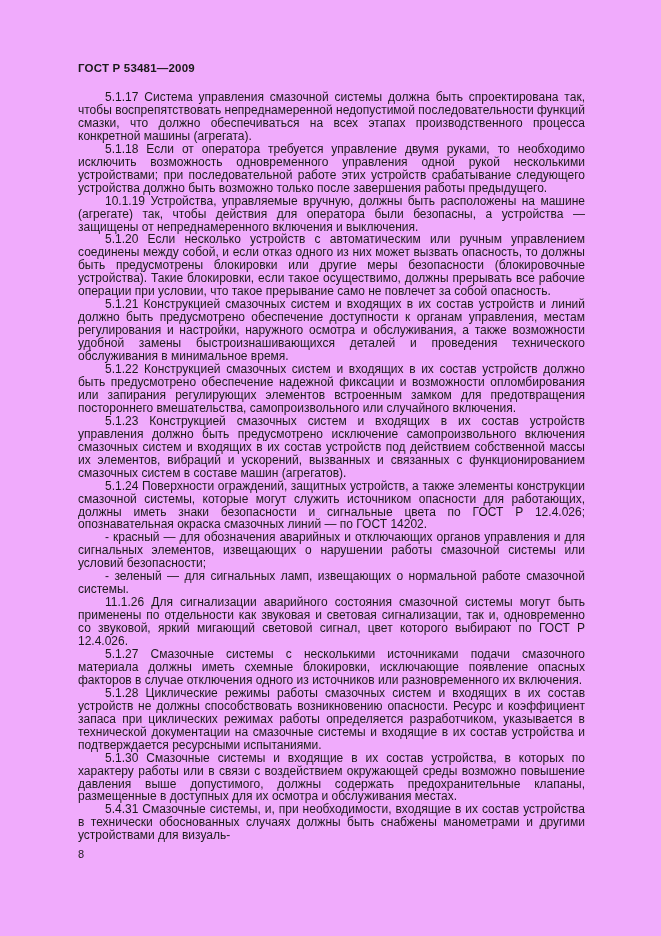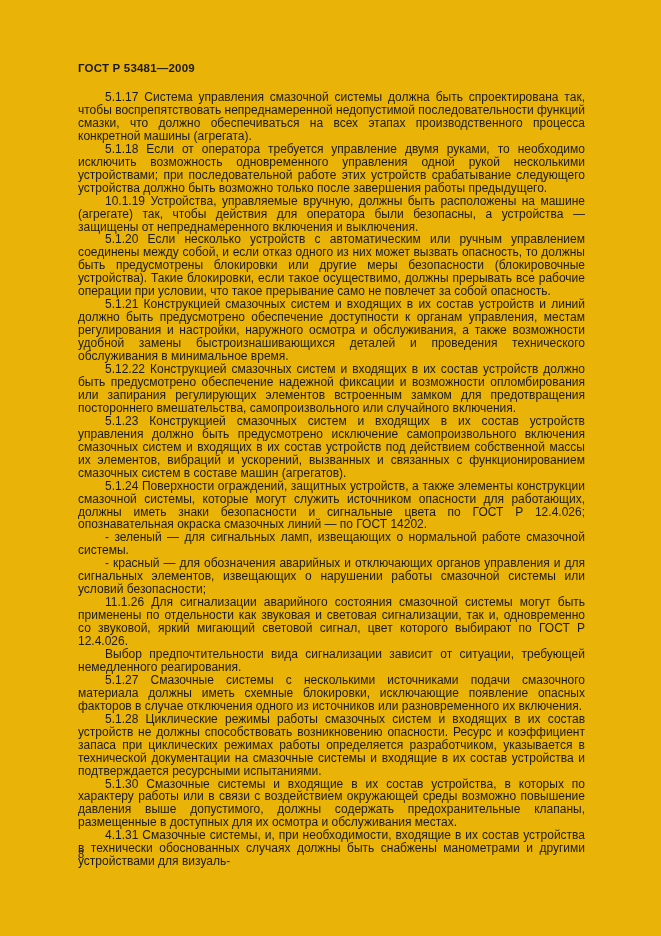--- a/index.html
+++ b/index.html
@@ -4,21 +4,21 @@
 <style>
   html, body {
     margin: 0;
     padding: 0;
     background: #ffffff;
   }
   .page {
     position: relative;
     width: 661px;
     height: 936px;
-    background: #eab308;
+    background: #f0abfc;
     font-family: "Liberation Sans", sans-serif;
     color: #1a1a1a;
     overflow: hidden;
   }
   .doc-header {
     position: absolute;
     left: 78px;
     top: 62px;
     font-size: 11.5px;
     font-weight: bold;
@@ -54,28 +54,27 @@
 <div class="page">
 
   <div class="doc-header">ГОСТ Р 53481—2009</div>
 
   <div class="doc-body">
     <p>5.1.17  Система управления смазочной системы должна быть спроектирована так, чтобы воспрепятствовать непреднамеренной недопустимой последовательности функций смазки, что должно обеспечиваться на всех этапах производственного процесса конкретной машины (агрегата).</p>
     <p>5.1.18  Если от оператора требуется управление двумя руками, то необходимо исключить возможность одновременного управления одной рукой несколькими устройствами; при последовательной работе этих устройств срабатывание следующего устройства должно быть возможно только после завершения работы предыдущего.</p>
     <p>10.1.19  Устройства, управляемые вручную, должны быть расположены на машине (агрегате) так, чтобы действия для оператора были безопасны, а устройства — защищены от непреднамеренного включения и выключения.</p>
     <p>5.1.20  Если несколько устройств с автоматическим или ручным управлением соединены между собой, и если отказ одного из них может вызвать опасность, то должны быть предусмотрены блокировки или другие меры безопасности (блокировочные устройства). Такие блокировки, если такое осуществимо, должны прерывать все рабочие операции при условии, что такое прерывание само не повлечет за собой опасность.</p>
     <p>5.1.21  Конструкцией смазочных систем и входящих в их состав устройств и линий должно быть предусмотрено обеспечение доступности к органам управления, местам регулирования и настройки, наружного осмотра и обслуживания, а также возможности удобной замены быстроизнашивающихся деталей и проведения технического обслуживания в минимальное время.</p>
-    <p>5.12.22  Конструкцией смазочных систем и входящих в их состав устройств должно быть предусмотрено обеспечение надежной фиксации и возможности опломбирования или запирания регулирующих элементов встроенным замком для предотвращения постороннего вмешательства, самопроизвольного или случайного включения.</p>
+    <p>5.1.22  Конструкцией смазочных систем и входящих в их состав устройств должно быть предусмотрено обеспечение надежной фиксации и возможности опломбирования или запирания регулирующих элементов встроенным замком для предотвращения постороннего вмешательства, самопроизвольного или случайного включения.</p>
     <p>5.1.23  Конструкцией смазочных систем и входящих в их состав устройств управления должно быть предусмотрено исключение самопроизвольного включения смазочных систем и входящих в их состав устройств под действием собственной массы их элементов, вибраций и ускорений, вызванных и связанных с функционированием смазочных систем в составе машин (агрегатов).</p>
     <p>5.1.24  Поверхности ограждений, защитных устройств, а также элементы конструкции смазочной системы, которые могут служить источником опасности для работающих, должны иметь знаки безопасности и сигнальные цвета по ГОСТ Р 12.4.026; опознавательная окраска смазочных линий — по ГОСТ 14202.</p>
+    <p>-  красный — для обозначения аварийных и отключающих органов управления и для сигнальных элементов, извещающих о нарушении работы смазочной системы или условий безопасности;</p>
     <p>-  зеленый — для сигнальных ламп, извещающих о нормальной работе смазочной системы.</p>
-    <p>-  красный — для обозначения аварийных и отключающих органов управления и для сигнальных элементов, извещающих о нарушении работы смазочной системы или условий безопасности;</p>
     <p>11.1.26  Для сигнализации аварийного состояния смазочной системы могут быть применены по отдельности как звуковая и световая сигнализации, так и, одновременно со звуковой, яркий мигающий световой сигнал, цвет которого выбирают по ГОСТ Р 12.4.026.</p>
-    <p>Выбор предпочтительности вида сигнализации зависит от ситуации, требующей немедленного реагирования.</p>
     <p>5.1.27  Смазочные системы с несколькими источниками подачи смазочного материала должны иметь схемные блокировки, исключающие появление опасных факторов в случае отключения одного из источников или разновременного их включения.</p>
     <p>5.1.28  Циклические режимы работы смазочных систем и входящих в их состав устройств не должны способствовать возникновению опасности. Ресурс и коэффициент запаса при циклических режимах работы определяется разработчиком, указывается в технической документации на смазочные системы и входящие в их состав устройства и подтверждается ресурсными испытаниями.</p>
     <p>5.1.30  Смазочные системы и входящие в их состав устройства, в которых по характеру работы или в связи с воздействием окружающей среды возможно повышение давления выше допустимого, должны содержать предохранительные клапаны, размещенные в доступных для их осмотра и обслуживания местах.</p>
-    <p>4.1.31  Смазочные системы, и, при необходимости, входящие в их состав устройства в технически обоснованных случаях должны быть снабжены манометрами и другими устройствами для визуаль-</p>
+    <p>5.4.31  Смазочные системы, и, при необходимости, входящие в их состав устройства в технически обоснованных случаях должны быть снабжены манометрами и другими устройствами для визуаль-</p>
   </div>
 
   <div class="page-number">8</div>
 
 </div>
 
 </body></html>

